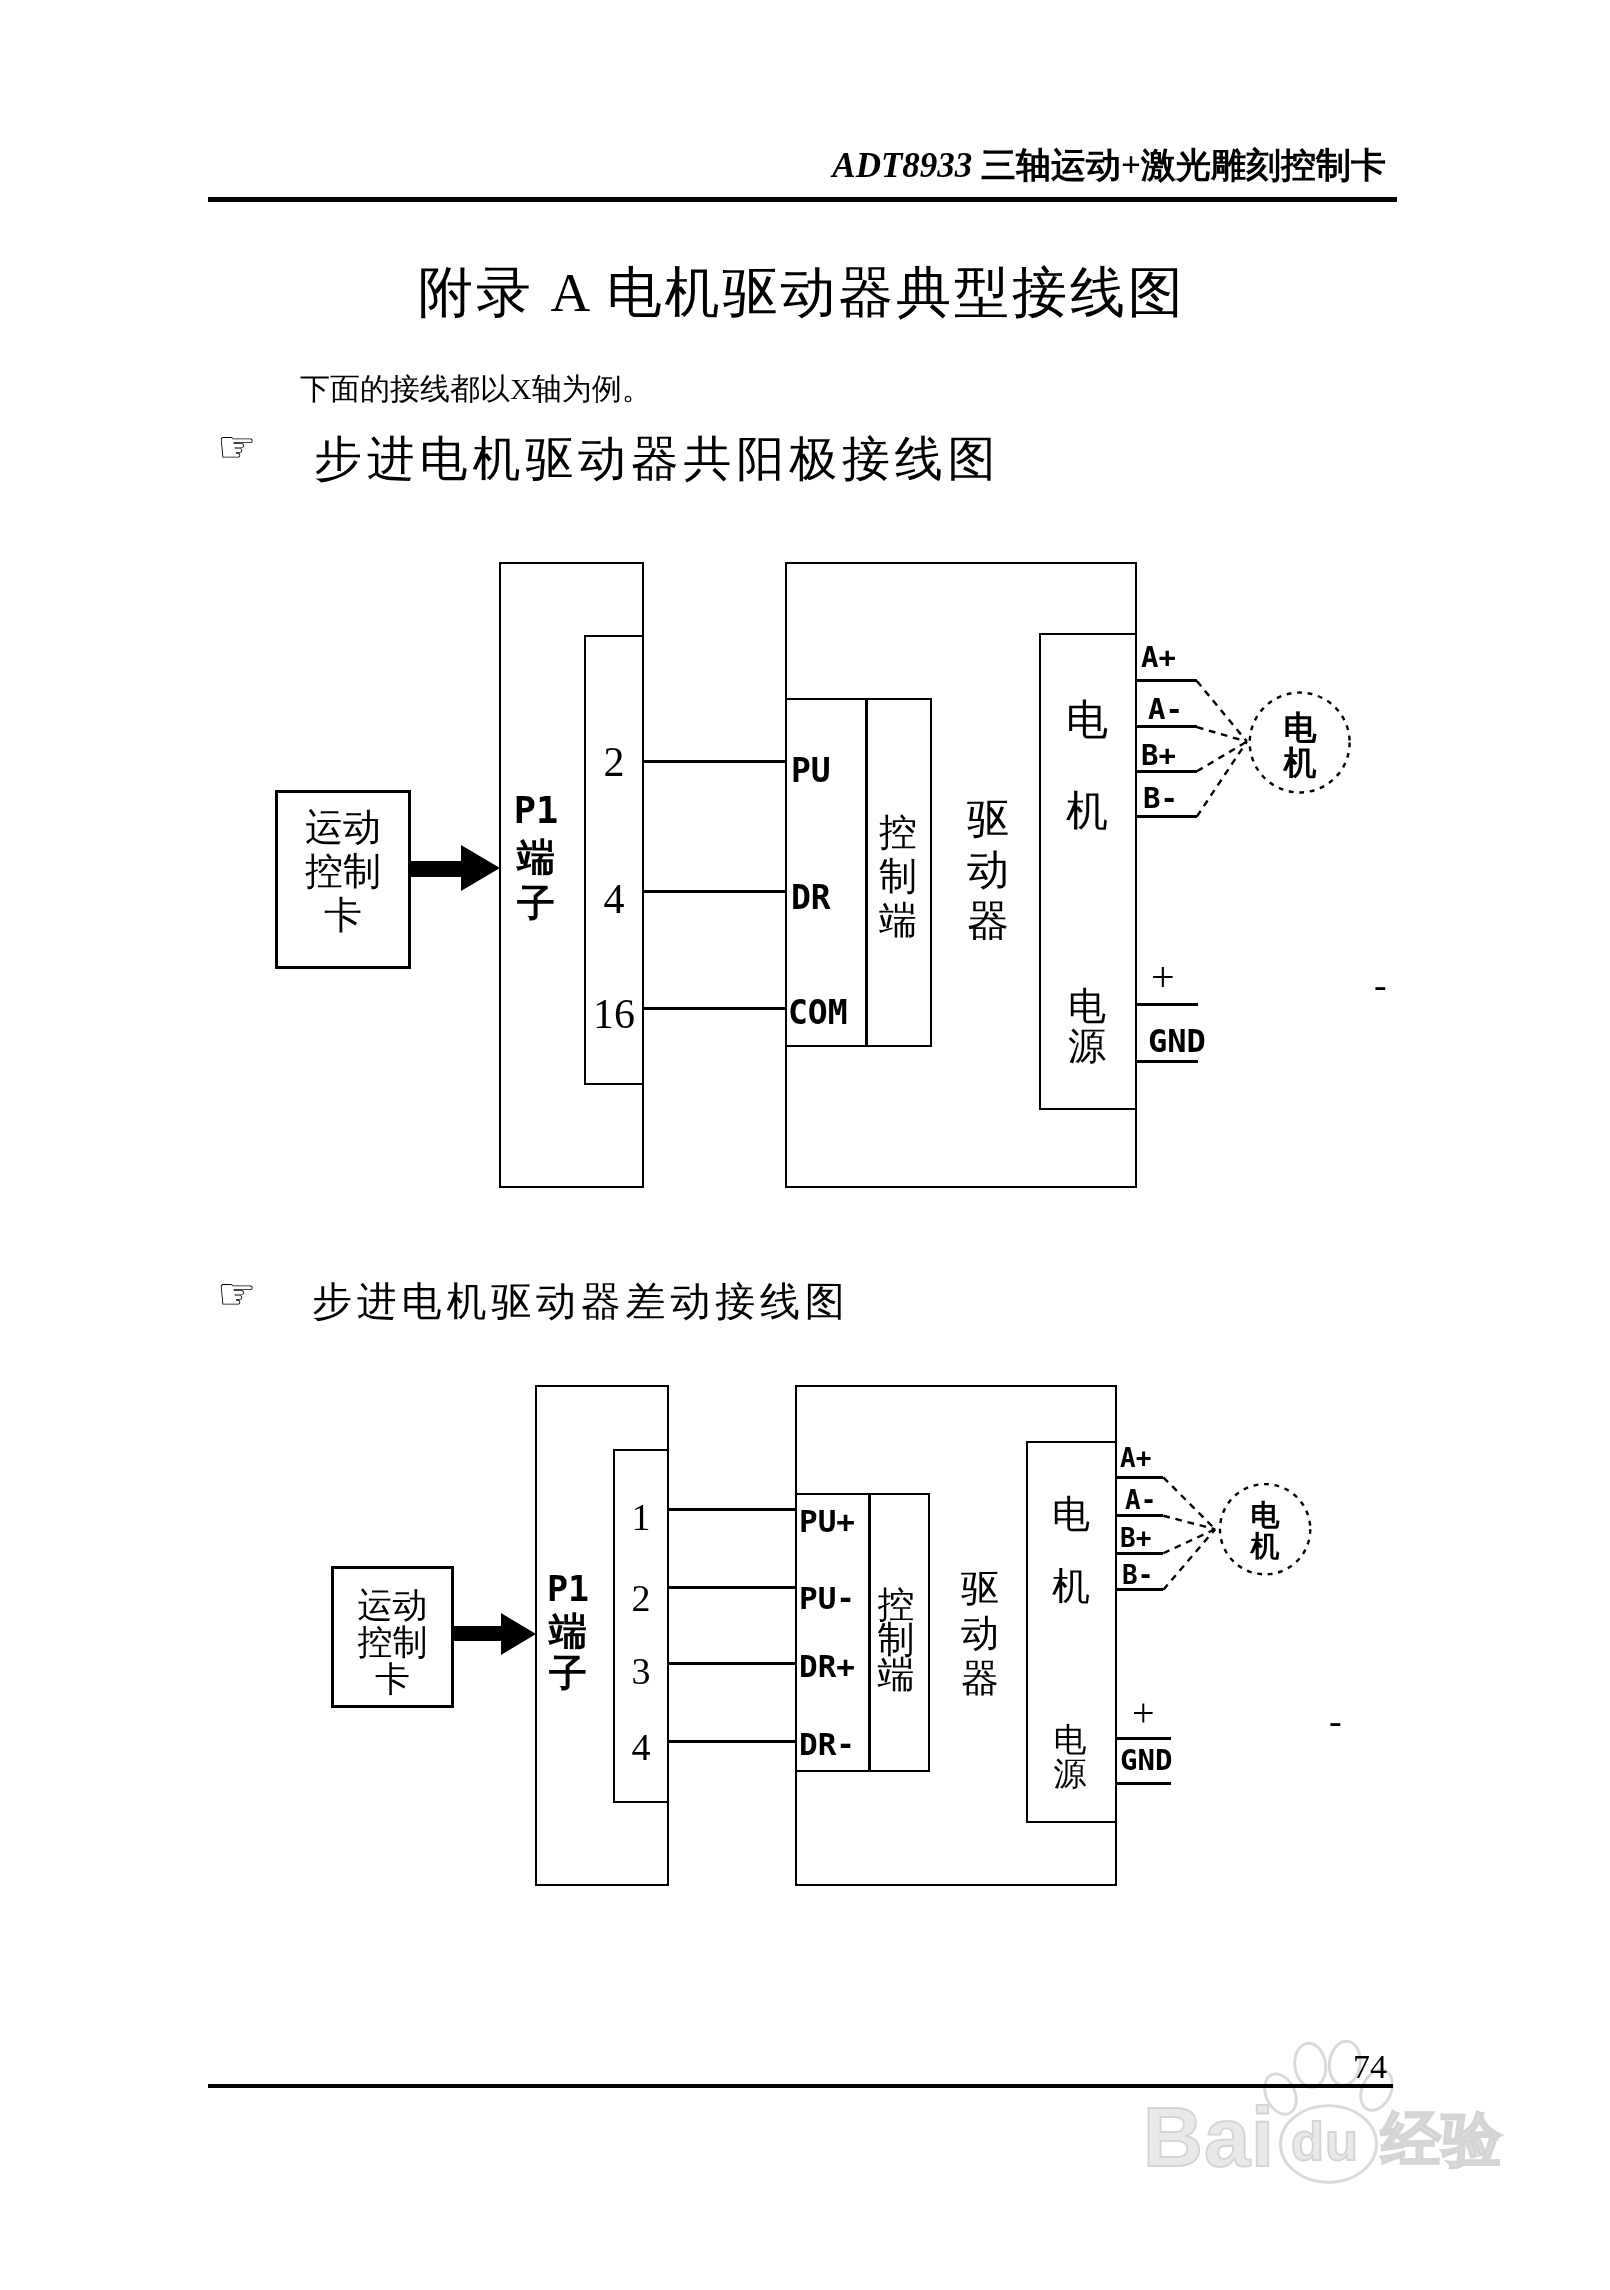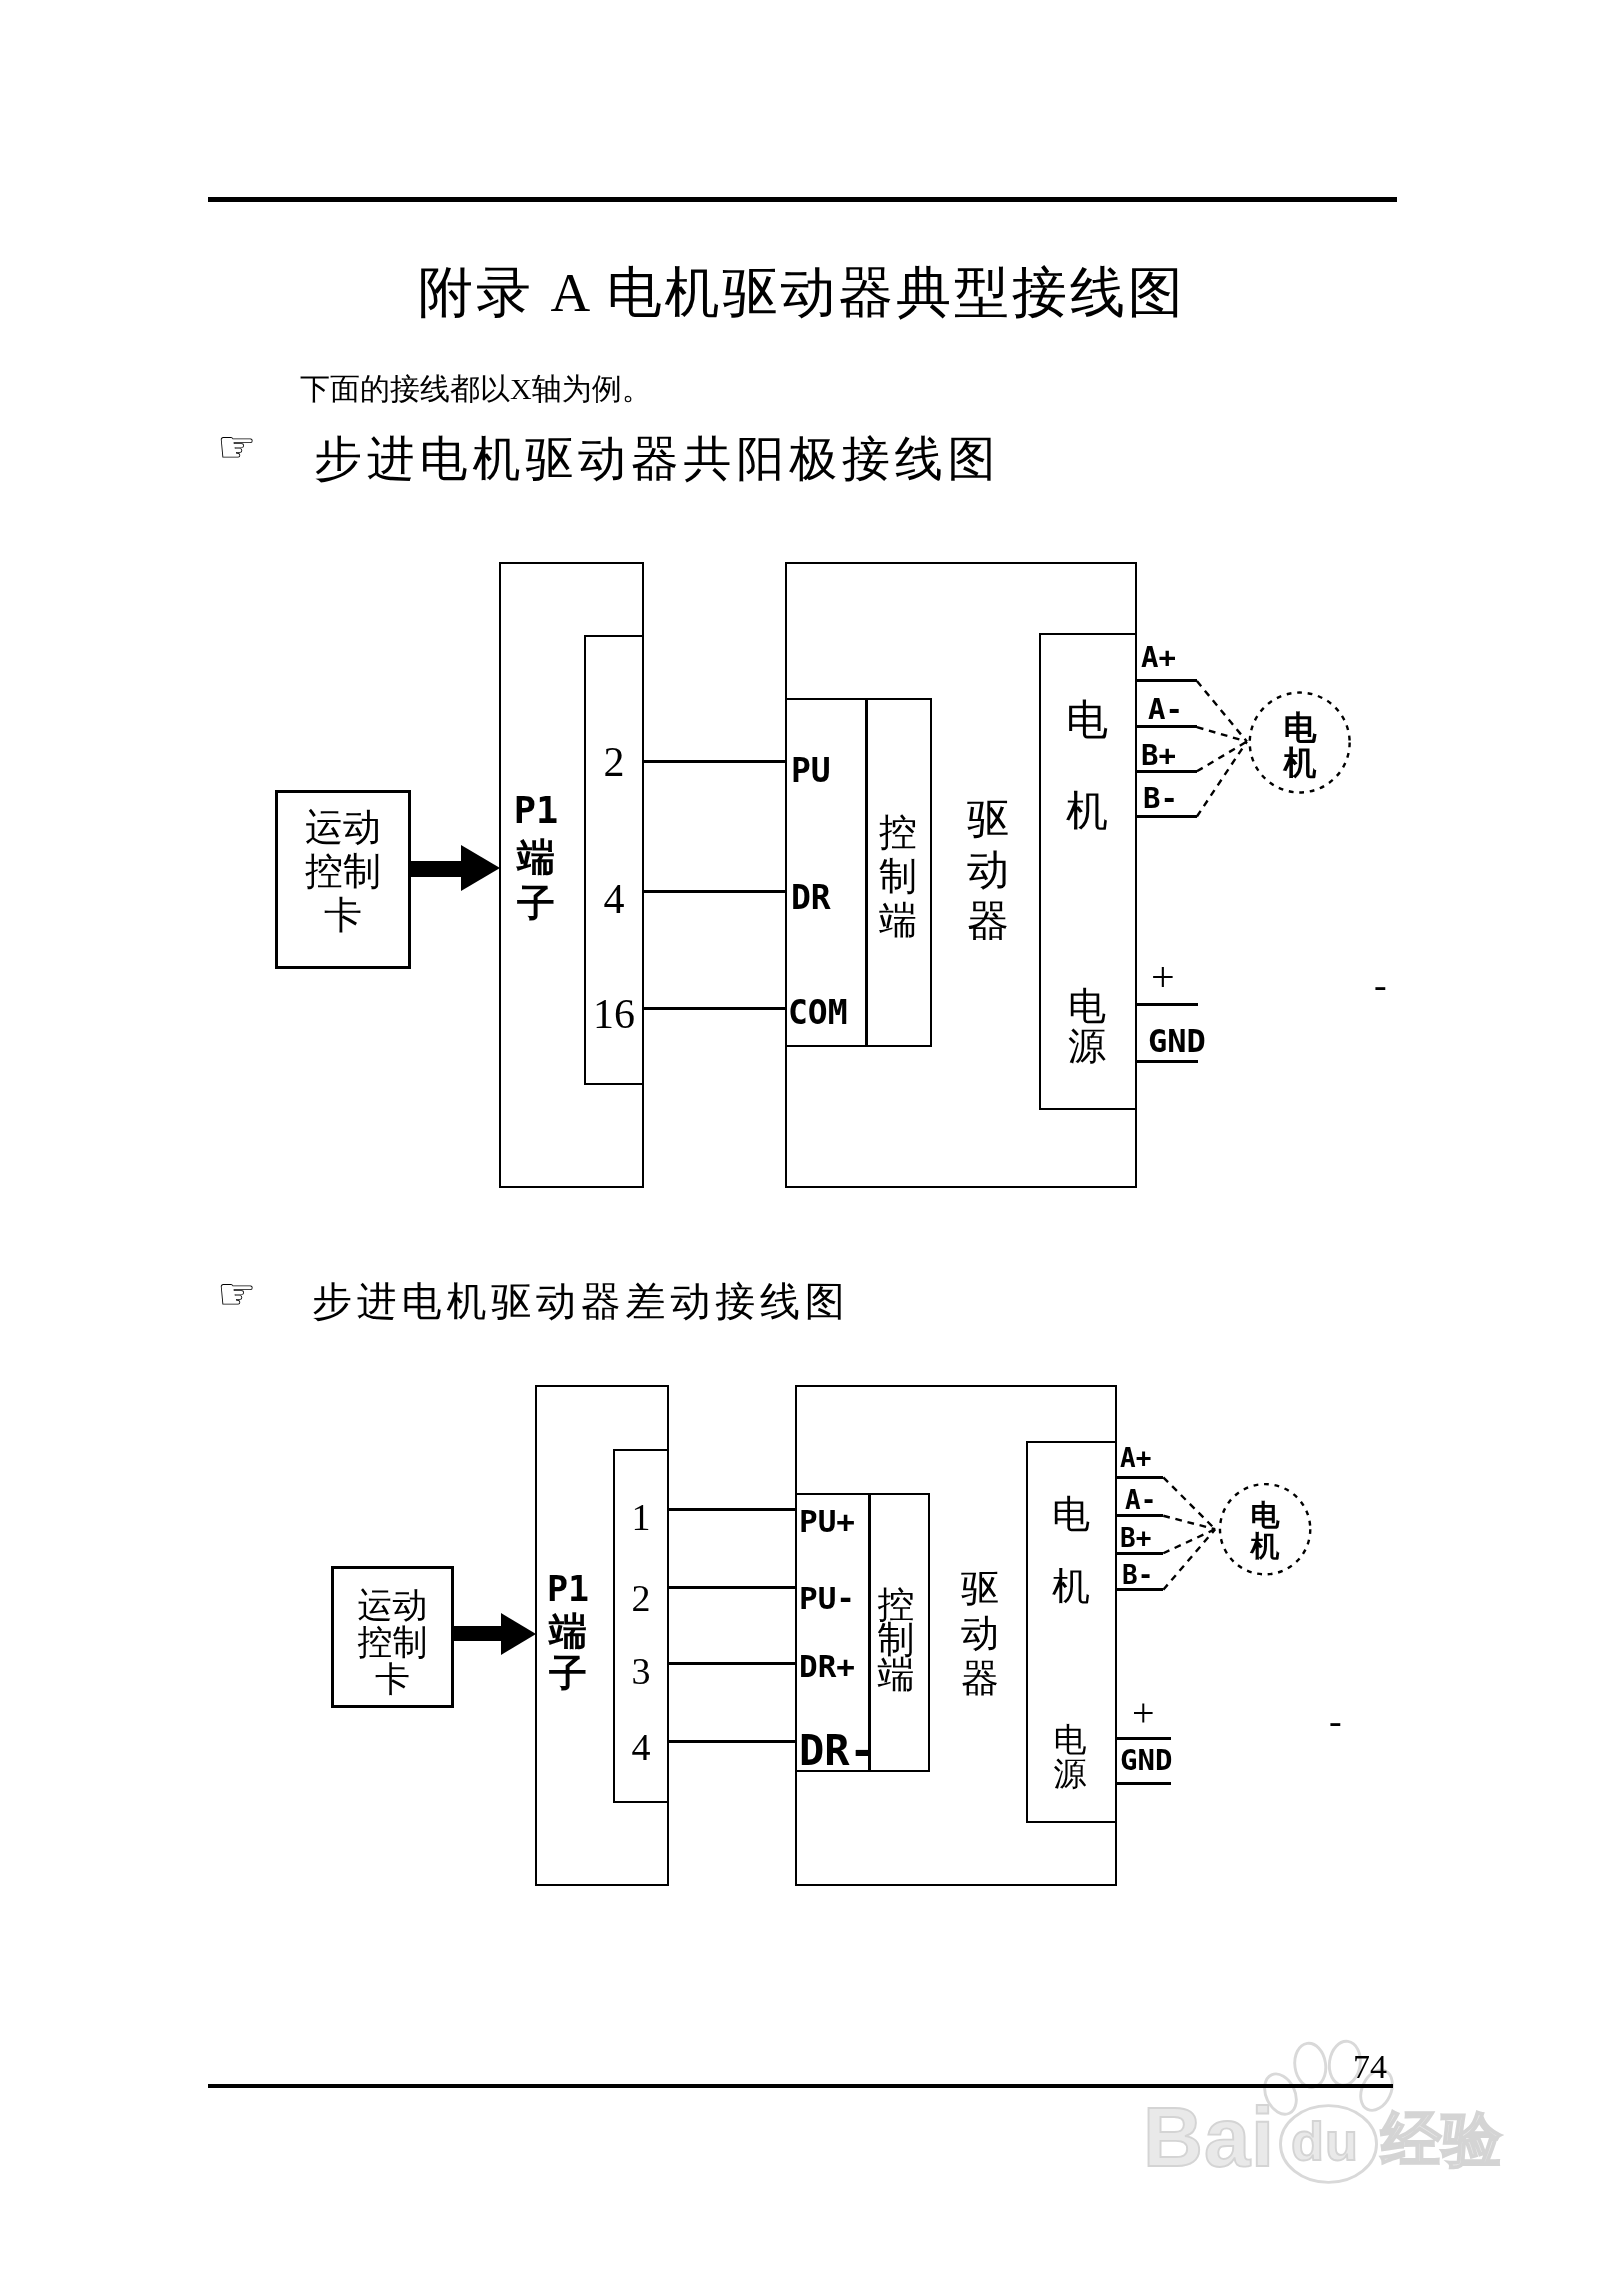--- a/index.html
+++ b/index.html
@@ -15,20 +15,23 @@
   .arrow-shaft{position:absolute;background:#000;}
   .arrow-head{position:absolute;width:0;height:0;}
   .wm{position:absolute;font-family:"Liberation Sans",sans-serif;font-weight:bold;
       color:#e9e9e9;-webkit-text-stroke:1.9px #d4d4d4;letter-spacing:1px;}
 </style>
 </head>
 <body>
 
 <div class="page">
 
+  <div class="abs" style="left:0;top:142px;width:1386px;text-align:right;font-size:35px;white-space:nowrap;">
+    <span style="font-weight:bold;font-style:italic;">ADT8933</span><span style="font-weight:bold;"> 三轴运动+激光雕刻控制卡</span>
+  </div>
   <div class="abs" style="left:208px;top:197px;width:1189px;height:4.8px;background:#000;"></div>
 
   <div class="abs" style="left:386px;top:256px;font-size:55px;letter-spacing:2.9px;white-space:nowrap;margin-left:32px;">附录 A 电机驱动器典型接线图</div>
   <div class="abs" style="left:300px;top:369px;font-size:30px;white-space:nowrap;text-align:center;">下面的接线都以X轴为例。</div>
 
   <div class="abs" style="left:217px;top:421px;font-size:44px;">☞</div>
   <div class="abs" style="left:314px;top:427px;font-size:48px;letter-spacing:4.8px;white-space:nowrap;">步进电机驱动器共阳极接线图</div>
 
   <div class="box" style="left:275px;top:790px;width:136px;height:179px;border-width:3.8px;"></div>
   <div class="vstack" style="left:275px;top:805px;width:136px;font-size:38px;line-height:44px;">
@@ -132,21 +135,21 @@
   <div class="hline" style="left:669px;top:1586px;width:127px;"></div>
   <div class="hline" style="left:669px;top:1662px;width:127px;"></div>
   <div class="hline" style="left:669px;top:1740px;width:127px;"></div>
 
   <div class="box" style="left:795px;top:1385px;width:322px;height:501px;"></div>
   <div class="box" style="left:795px;top:1493px;width:135px;height:279px;"></div>
   <div class="vline" style="left:868px;top:1493px;height:279px;"></div>
   <div class="abs mono" style="left:799px;top:1503px;font-size:31px;">PU+</div>
   <div class="abs mono" style="left:799px;top:1580px;font-size:31px;">PU-</div>
   <div class="abs mono" style="left:799px;top:1648px;font-size:31px;">DR+</div>
-  <div class="abs mono" style="left:799px;top:1726px;font-size:42px;">DR-</div>
+  <div class="abs mono" style="left:799px;top:1726px;font-size:31px;">DR-</div>
   <div class="vstack" style="left:875px;top:1587px;width:42px;font-size:37px;line-height:35px;">
     <div>控</div>
     <div>制</div>
     <div>端</div>
   </div>
   <div class="vstack" style="left:957px;top:1566px;width:46px;font-size:38px;line-height:45px;">
     <div>驱</div>
     <div>动</div>
     <div>器</div>
   </div>

